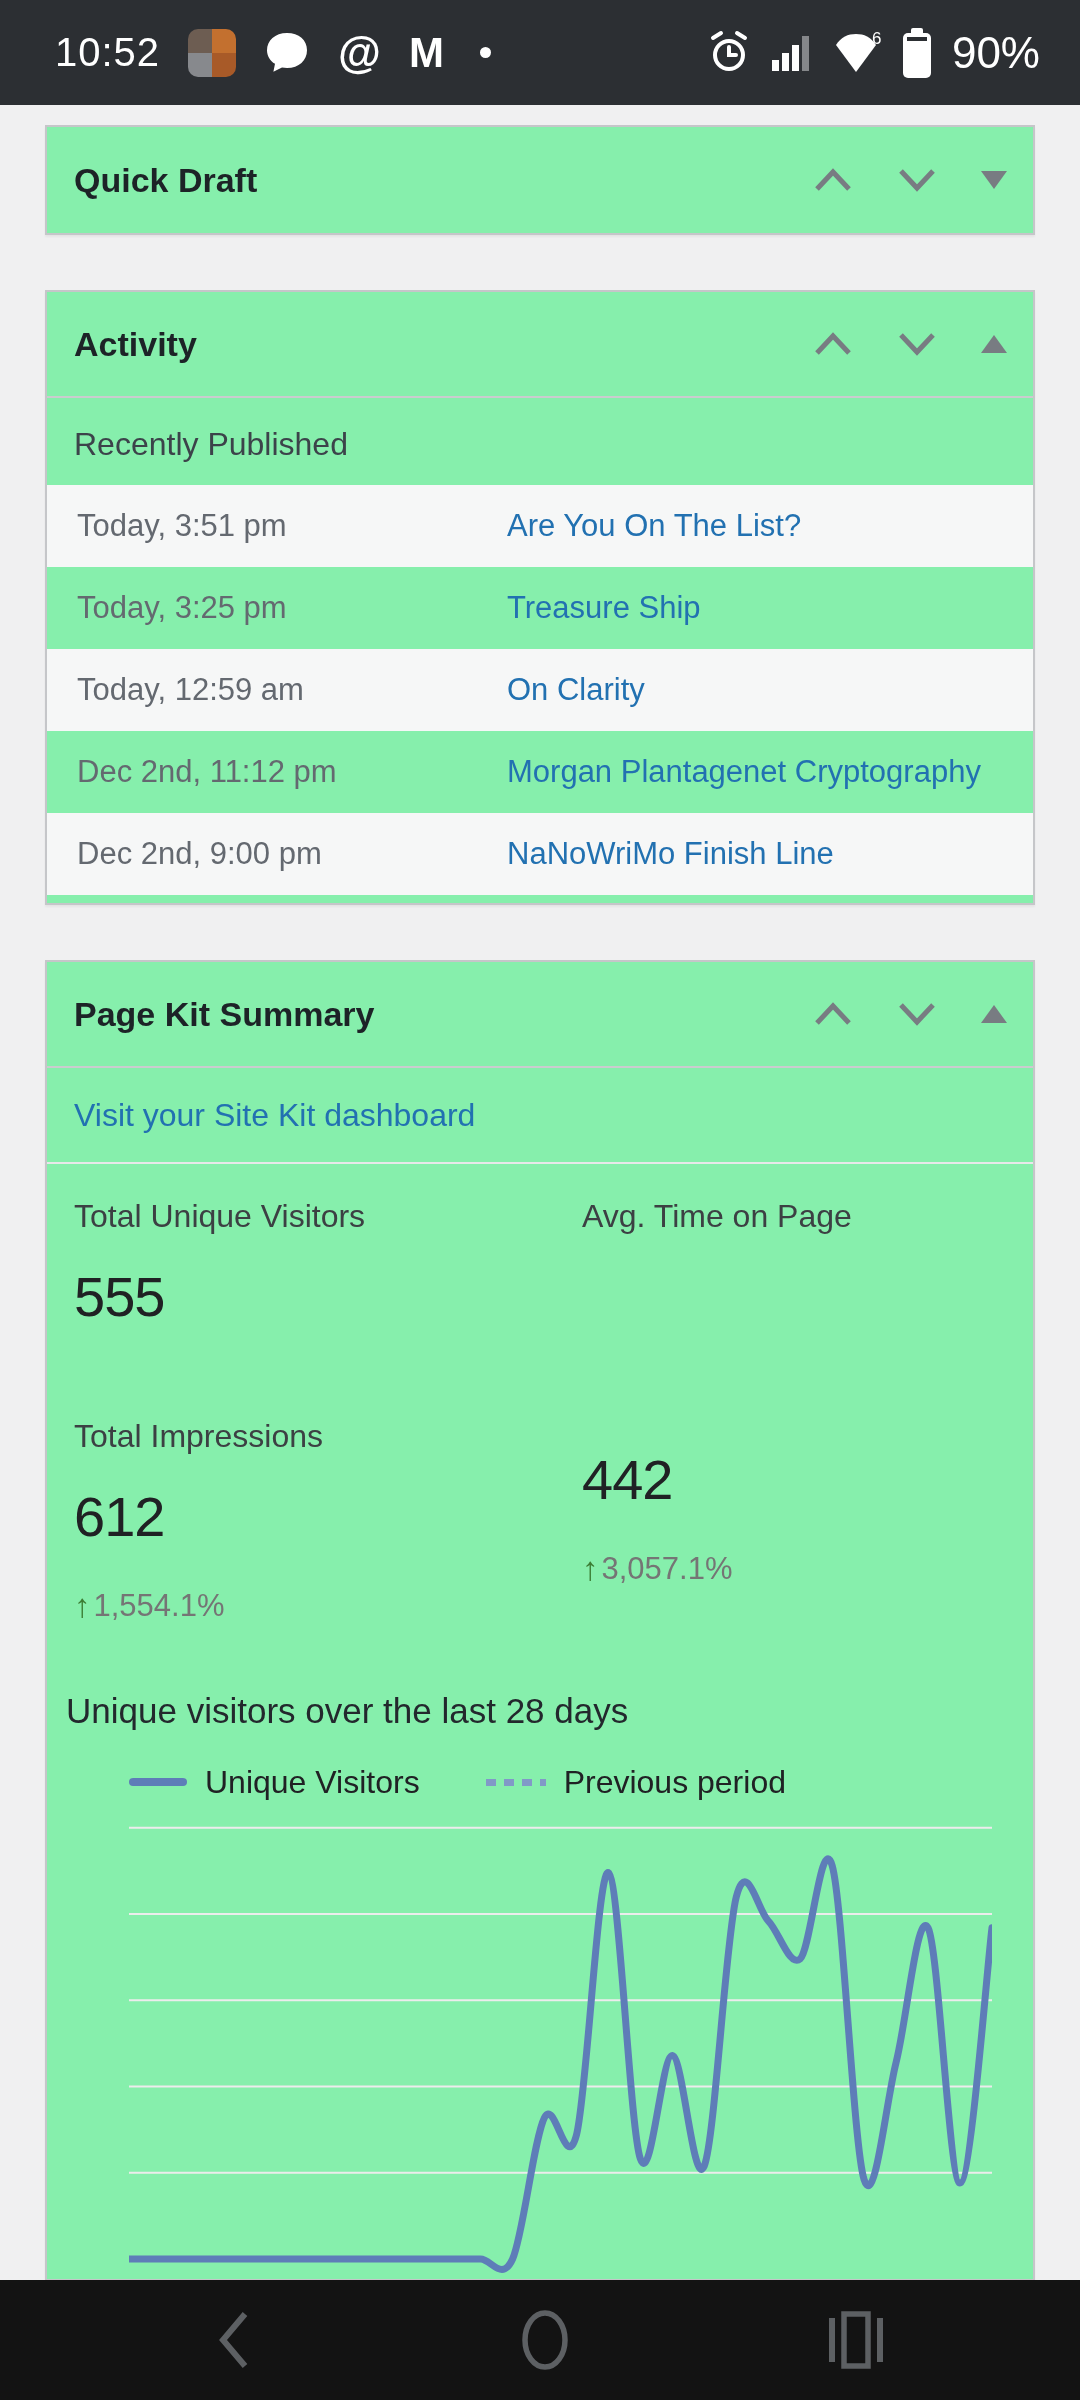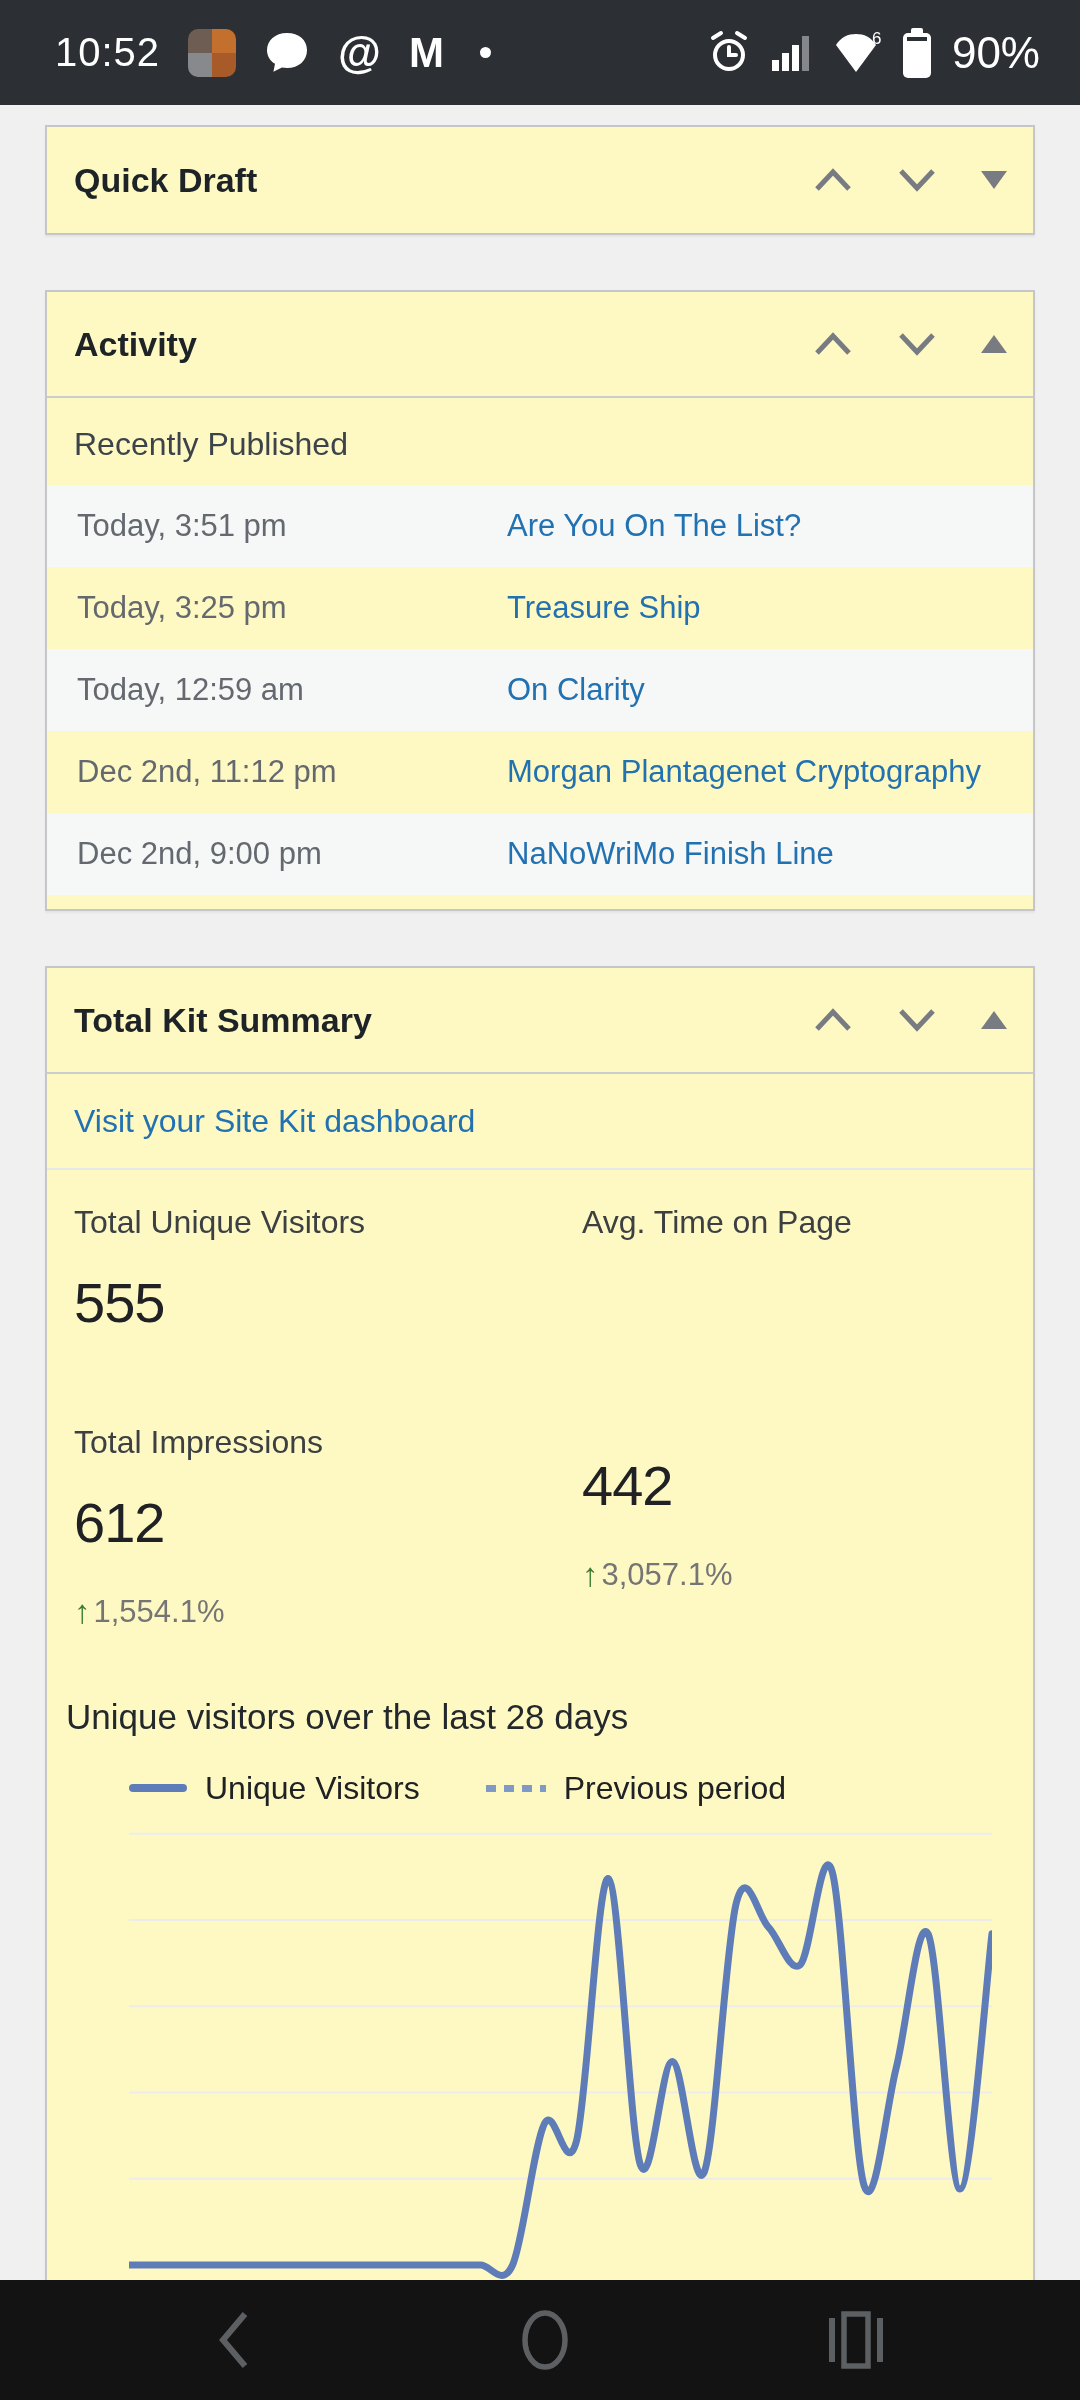--- a/index.html
+++ b/index.html
@@ -26,37 +26,37 @@
   .photo-thumb i:nth-child(4){background:#a85a28}
   .glyph-icon{color:#fff;line-height:1}
   .threads{font-size:44px;font-weight:700}
   .gmail{font-size:42px;font-weight:700}
   .sb-dot{width:11px;height:11px;border-radius:50%;background:#fff;margin-left:8px}
   .sb-right{display:flex;align-items:center;gap:18px}
   .sb-batt-label{font-size:44px}
   
   .content{padding:20px 45px 0;box-sizing:border-box}
   .postbox{
-    background:#fef9c3;border:2px solid #c5c6c9;margin-bottom:55px;
+    background:#86efac;border:2px solid #c5c6c9;margin-bottom:55px;
     box-shadow:0 2px 2px rgba(0,0,0,.05);
   }
   .postbox-header{
     height:106px;display:flex;align-items:center;justify-content:space-between;
     padding:0 26px 0 27px;box-sizing:border-box;
   }
   .postbox-header.open{border-bottom:2px solid #caccce}
   .postbox-title{font-size:34px;font-weight:700;color:#1d2327}
   .handle-actions{display:flex;align-items:center;gap:44px}
   .chev{display:block}
   .tri{width:0;height:0;border-left:13px solid transparent;border-right:13px solid transparent}
   .tri.up{border-bottom:18px solid #787c82}
   .tri.down{border-top:18px solid #787c82}
   
   .section-heading{font-size:32px;color:#3c434a;padding:28px 27px 22px}
-  .activity-rows{list-style:none;margin:0;padding:0 0 14px}
+  .activity-rows{list-style:none;margin:0;padding:0 0 8px}
   .activity-row{height:82px;display:flex;align-items:center;padding:0 20px 0 30px}
   .activity-row:nth-child(odd){background:#f6f7f7}
   .activity-date{width:430px;flex-shrink:0;color:#646970;font-size:31px}
   .activity-link{color:#2271b1;font-size:31px;text-decoration:none}
   
   .sk-link-row{height:94px;display:flex;align-items:center;padding:0 27px;border-bottom:2px solid #e7e8ea}
   .sk-link{color:#2271b1;font-size:32px;text-decoration:none}
   .sk-stats{display:grid;grid-template-columns:508px 1fr;row-gap:73px;padding:34px 27px 0}
   .stat-label{font-size:32px;color:#3c4043}
   .stat-value{font-size:56px;font-weight:400;color:#202124;margin-top:14px;line-height:96px;letter-spacing:-1px}
@@ -167,21 +167,21 @@
       </li>
       <li class="activity-row">
         <span class="activity-date">Dec 2nd, 9:00 pm</span>
         <a class="activity-link" href="#">NaNoWriMo Finish Line</a>
       </li>
     </ul>
   </div>
 
   <div class="postbox">
     <div class="postbox-header open">
-      <span class="postbox-title">Total Kit Summary</span>
+      <span class="postbox-title">Page Kit Summary</span>
       <span class="handle-actions">
         <svg class="chev" width="40" height="26" viewBox="0 0 40 26">
             <path d="M4 22 L20 5 L36 22" fill="none" stroke="#787c82" stroke-width="5"></path>
           </svg>
         <svg class="chev" width="40" height="26" viewBox="0 0 40 26">
             <path d="M4 4 L20 21 L36 4" fill="none" stroke="#787c82" stroke-width="5"></path>
           </svg>
         <span class="tri up"></span>
       </span>
     </div>

